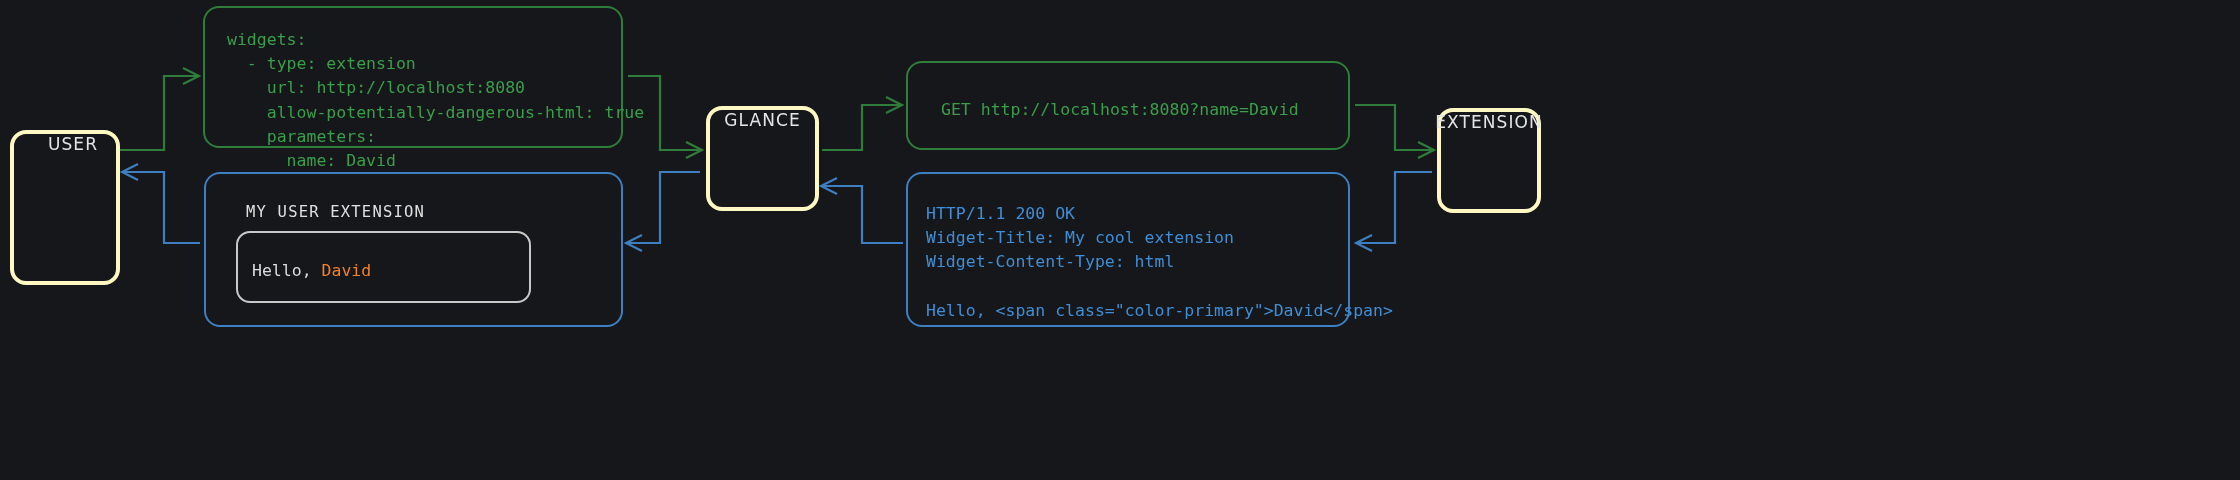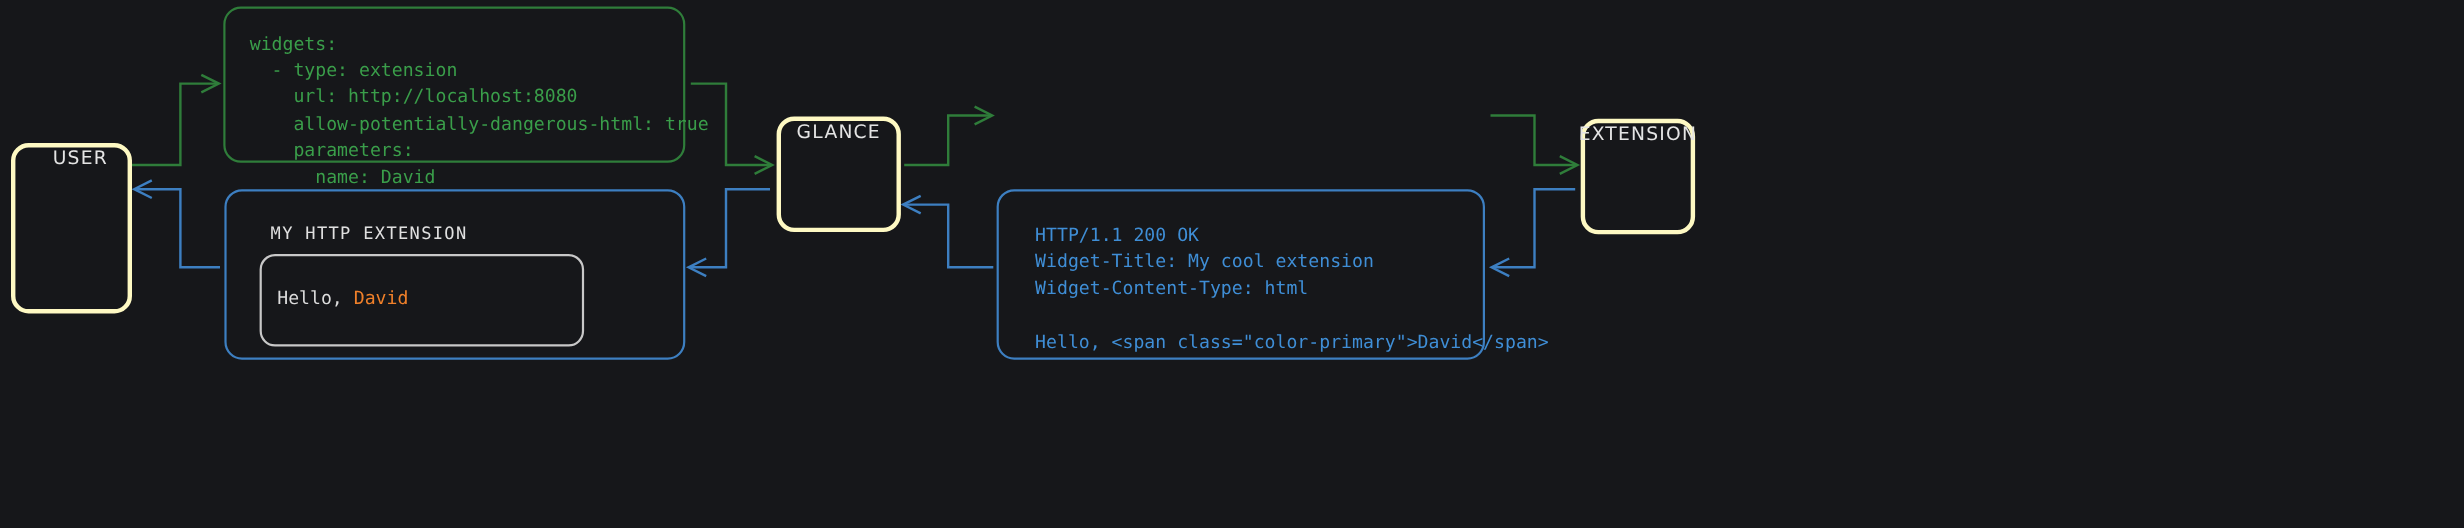--- a/index.html
+++ b/index.html
@@ -83,38 +83,38 @@
     left: 40px; top: 29px;
     color: #e0e0e0;
     font-family: "DejaVu Sans Mono", monospace;
     font-size: 15.5px;
     letter-spacing: 1.2px;
   }
   #widget-card {
     position: absolute;
     box-sizing: border-box;
     left: 30px; top: 57px;
-    width: 295px; height: 84px;
+    width: 295px; height: 72px;
     border: 2px solid #c8c8c8;
     border-radius: 14px;
     background: #16171a;
   }
   #widget-card-text {
     position: absolute;
     left: 14px; top: 28px;
     font-family: "DejaVu Sans Mono", monospace;
     font-size: 16.5px;
     color: #dcdcdc;
     white-space: pre;
   }
   #widget-card-text .accent { color: #f0802a; }
 
   
   #box-response { left: 906px; top: 172px; width: 444px; height: 155px; }
-  #box-response .code { padding: 28px 0 0 33px; }
+  #box-response .code { padding: 28px 0 0 18px; }
 </style>
 </head>
 <body>
 
 <div id="stage">
 
   <svg id="edges" viewBox="0 0 2240 480" width="2240" height="480" xmlns="http://www.w3.org/2000/svg">
 
     <g>
       <path d="M120,150 L164,150 L164,76 L197,76" fill="none" stroke="#2f7d3a" stroke-width="2.2"></path>
@@ -159,23 +159,26 @@
 
   <div class="msgbox green" id="box-config">
     <pre class="code green">widgets:
   - type: extension
     url: http://localhost:8080
     allow-potentially-dangerous-html: true
     parameters:
       name: David</pre>
   </div>
 
+  <div class="msgbox green" id="box-request">
+    <pre class="code green">GET http://localhost:8080?name=David</pre>
+  </div>
 
   <div class="msgbox blue" id="box-widget">
-    <div id="widget-title">MY HTTP EXTENSION</div>
+    <div id="widget-title">MY USER EXTENSION</div>
     <div id="widget-card">
       <div id="widget-card-text"><span>Hello, </span><span class="accent">David</span></div>
     </div>
   </div>
 
   <div class="msgbox blue" id="box-response">
     <pre class="code blue">HTTP/1.1 200 OK
 Widget-Title: My cool extension
 Widget-Content-Type: html
 

